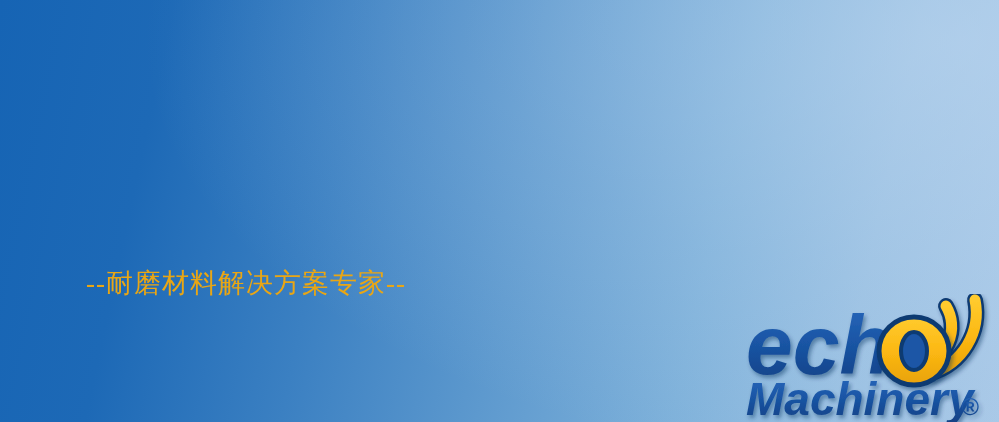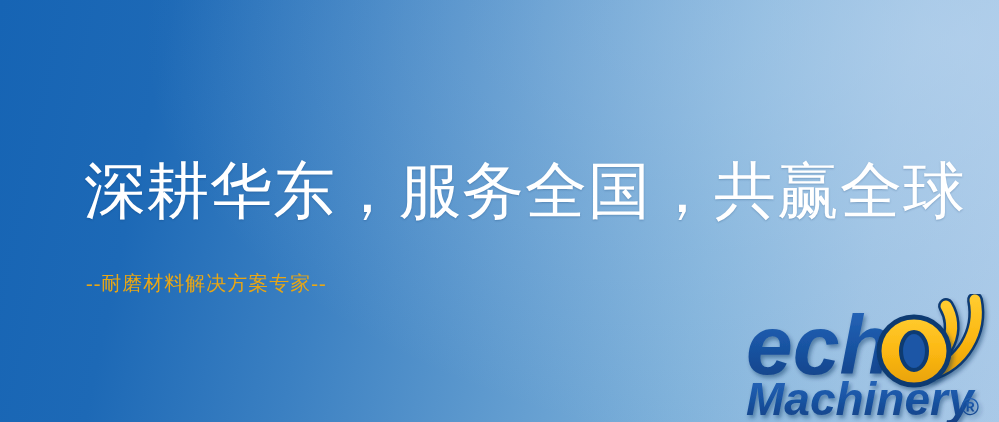--- a/index.html
+++ b/index.html
@@ -50,21 +50,21 @@
     letter-spacing: 1px;
     white-space: nowrap;
     text-shadow: 0 1px 2px rgba(10, 50, 100, 0.25);
   }
 
   #subtitle {
     position: absolute;
     left: 86px;
     top: 266px;
     font-family: "Liberation Serif", "DejaVu Serif", serif;
-    font-size: 20px;
+    font-size: 27px;
     line-height: 34px;
     color: #e9a614;
     letter-spacing: 1px;
     white-space: nowrap;
   }
 
   
   #logo {
     position: absolute;
     left: 742px;
@@ -83,21 +83,20 @@
     font-style: italic;
   }
 </style>
 </head>
 <body>
 
 <div id="banner">
 
   <div class="wash"></div>
 
-  <div id="headline">深耕华东，服务全国，共赢全球</div>
 
   <div id="subtitle">--耐磨材料解决方案专家--</div>
 
   <div id="logo">
     <svg viewBox="0 0 257 128" xmlns="http://www.w3.org/2000/svg" aria-hidden="true">
       <defs>
         <linearGradient id="blueGrad" x1="0" y1="0" x2="0" y2="1">
           <stop offset="0%" stop-color="#2a69bd"></stop>
           <stop offset="45%" stop-color="#1a56a6"></stop>
           <stop offset="100%" stop-color="#123f82"></stop>

